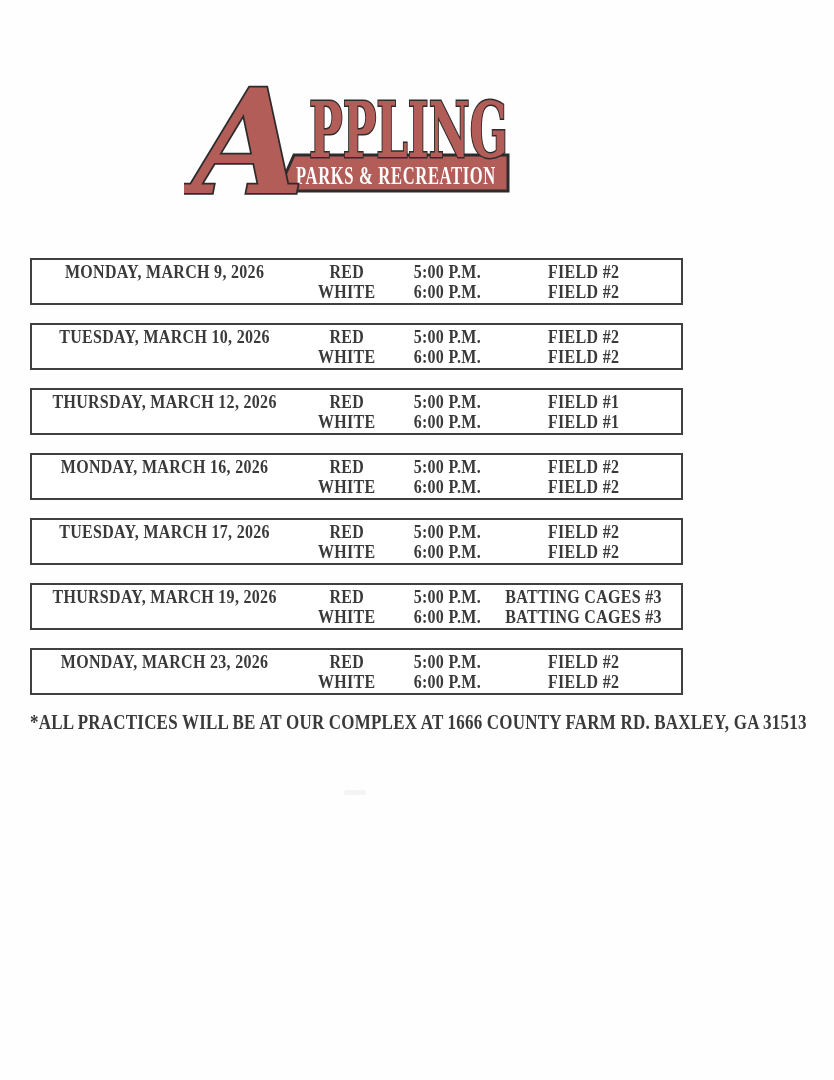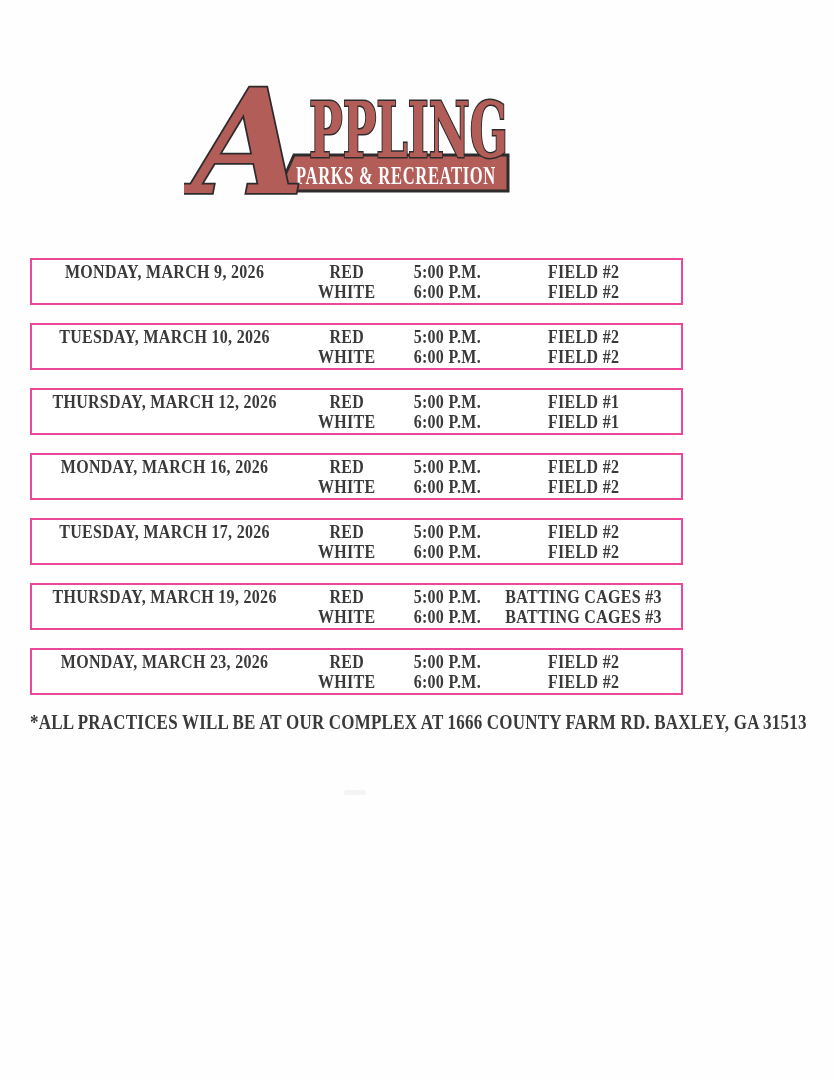--- a/index.html
+++ b/index.html
@@ -54,21 +54,21 @@
     transform: scaleY(1.2);
     transform-origin: center bottom;
     white-space: nowrap;
   }
   
   .schedule { position: absolute; left: 30px; top: 258px; width: 653px; }
   .box {
     box-sizing: border-box;
     height: 47px;
     margin-bottom: 18px;
-    border: 2px solid #ec4899;
+    border: 2px solid #404040;
     background: #fff;
     display: grid;
     grid-template-columns: 39% 19% 12% 30%;
     grid-auto-rows: 20px;
     align-content: center;
   }
   .cell {
     font-weight: bold;
     font-size: 16px;
     line-height: 20px;

